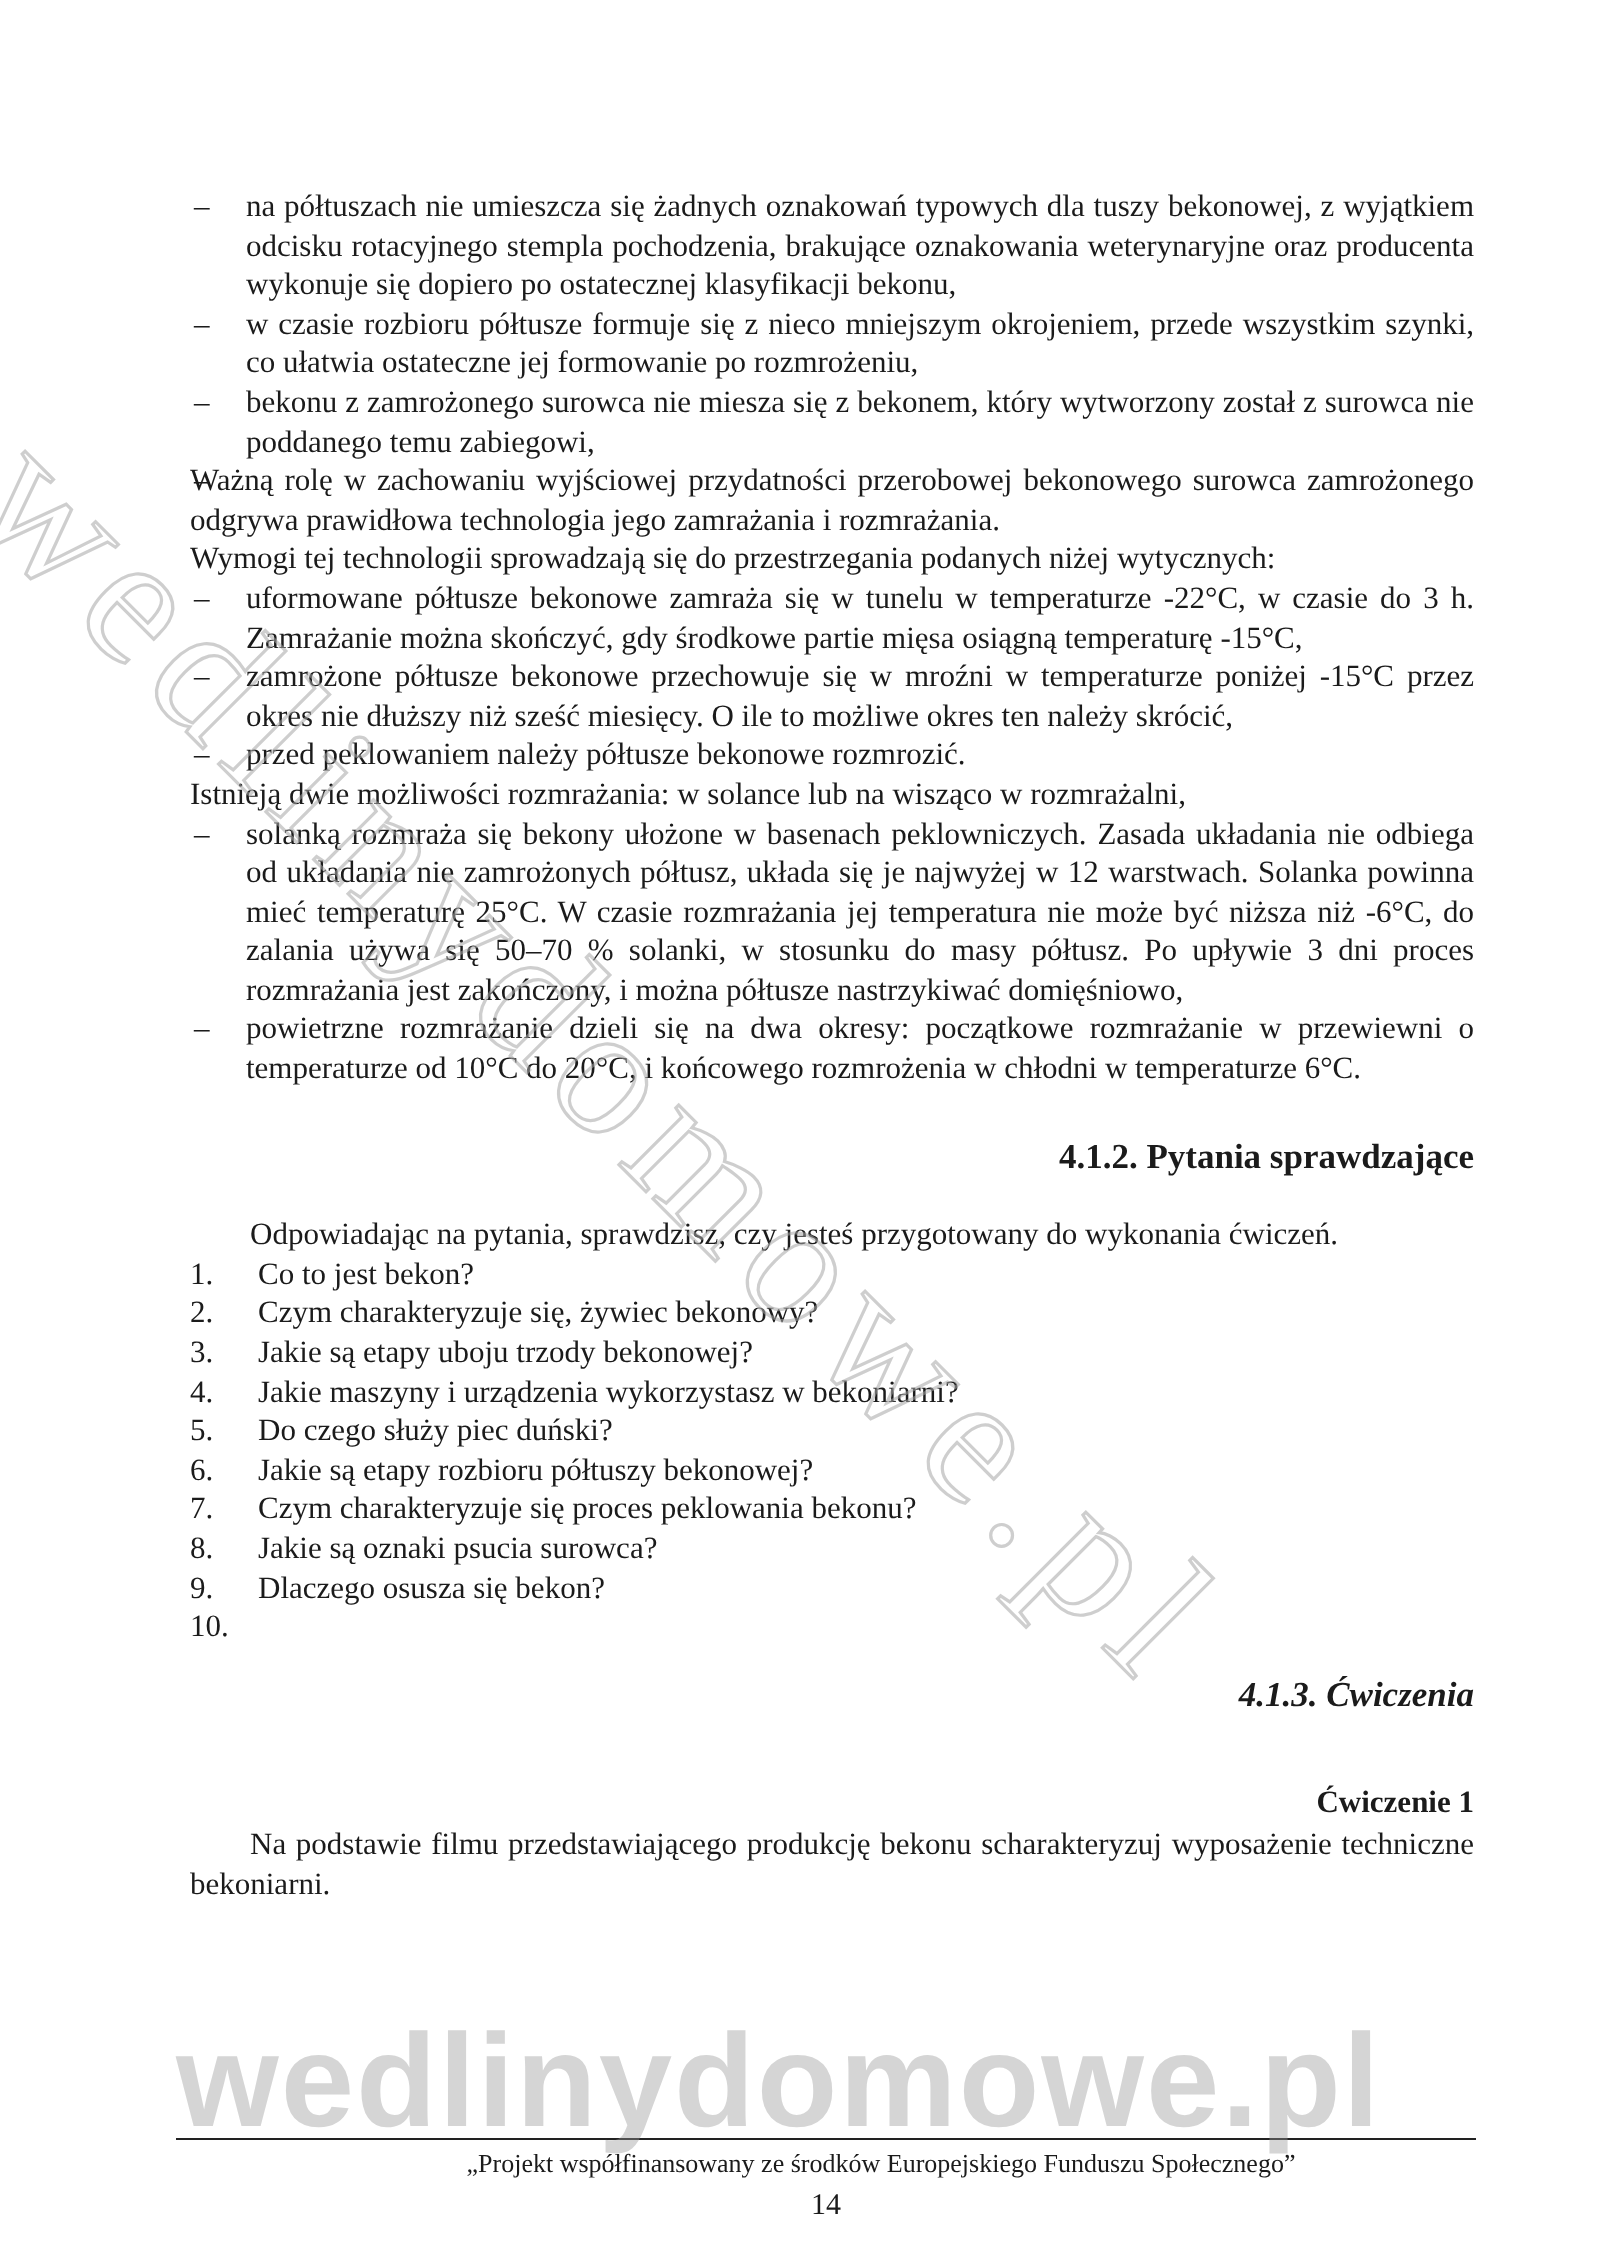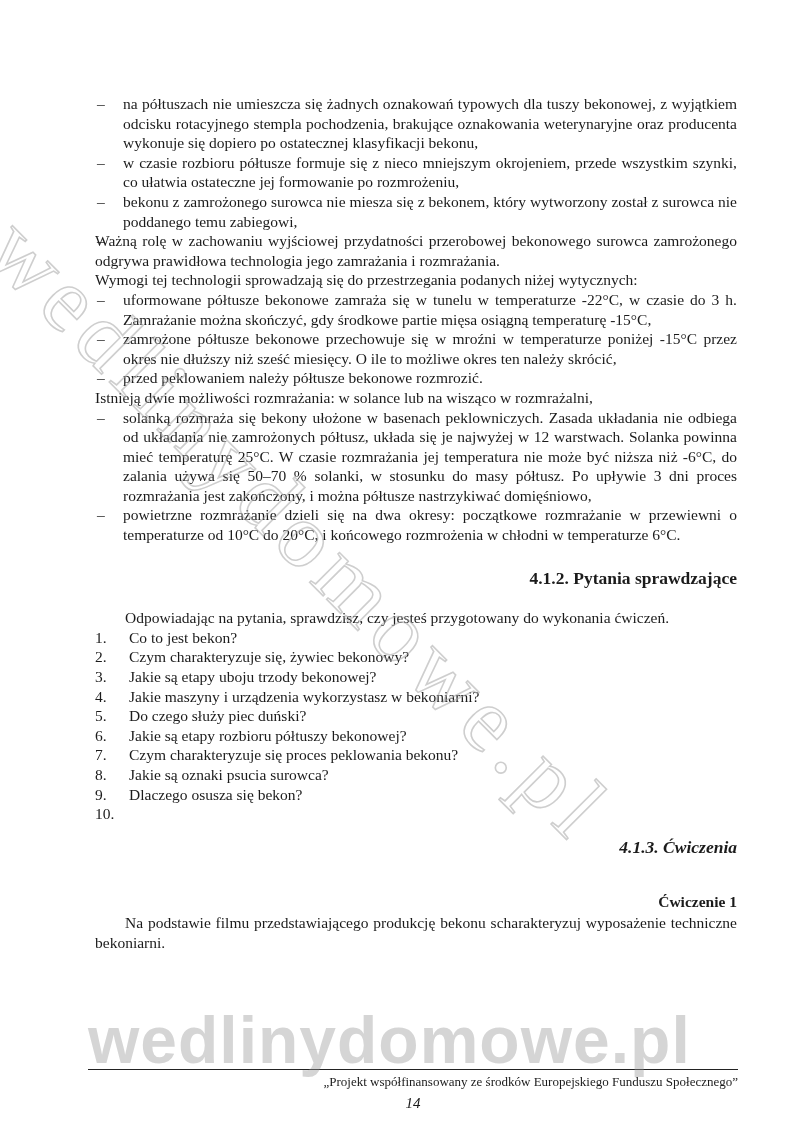--- a/index.html
+++ b/index.html
@@ -43,22 +43,22 @@
     font-size:17.5px; font-weight:bold; text-align:right;
   }
   .h-412 { margin-top:24px; margin-bottom:20px; }
   .h-413 { margin-top:34px; margin-bottom:34px;font-style:italic; }
   .ex-title { font-weight:bold; margin-bottom:2px; text-align:right; }
   
   .footer {
     position:absolute; left:88px; top:1069px; width:650px; z-index:2;
   }
   .footer-line { border-top:1.5px solid #222; }
-  .footer-text { font-size:13px; padding:4px 0 0 7px; text-align:right;margin-left:48px; }
-  .page-number { text-align:center; font-size:15px; margin-top:5px;font-style:italic; }
+  .footer-text { font-size:13px; padding:4px 0 0 7px; text-align:center;margin-left:48px; }
+  .page-number { text-align:center; font-size:15px; margin-top:5px; }
 </style>
 </head>
 <body>
 
 <div class="page">
 
   <div class="wm-diag">wedlinydomowe.pl</div>
   <div class="wm-bottom">wedlinydomowe.pl</div>
 
   <div class="content">

